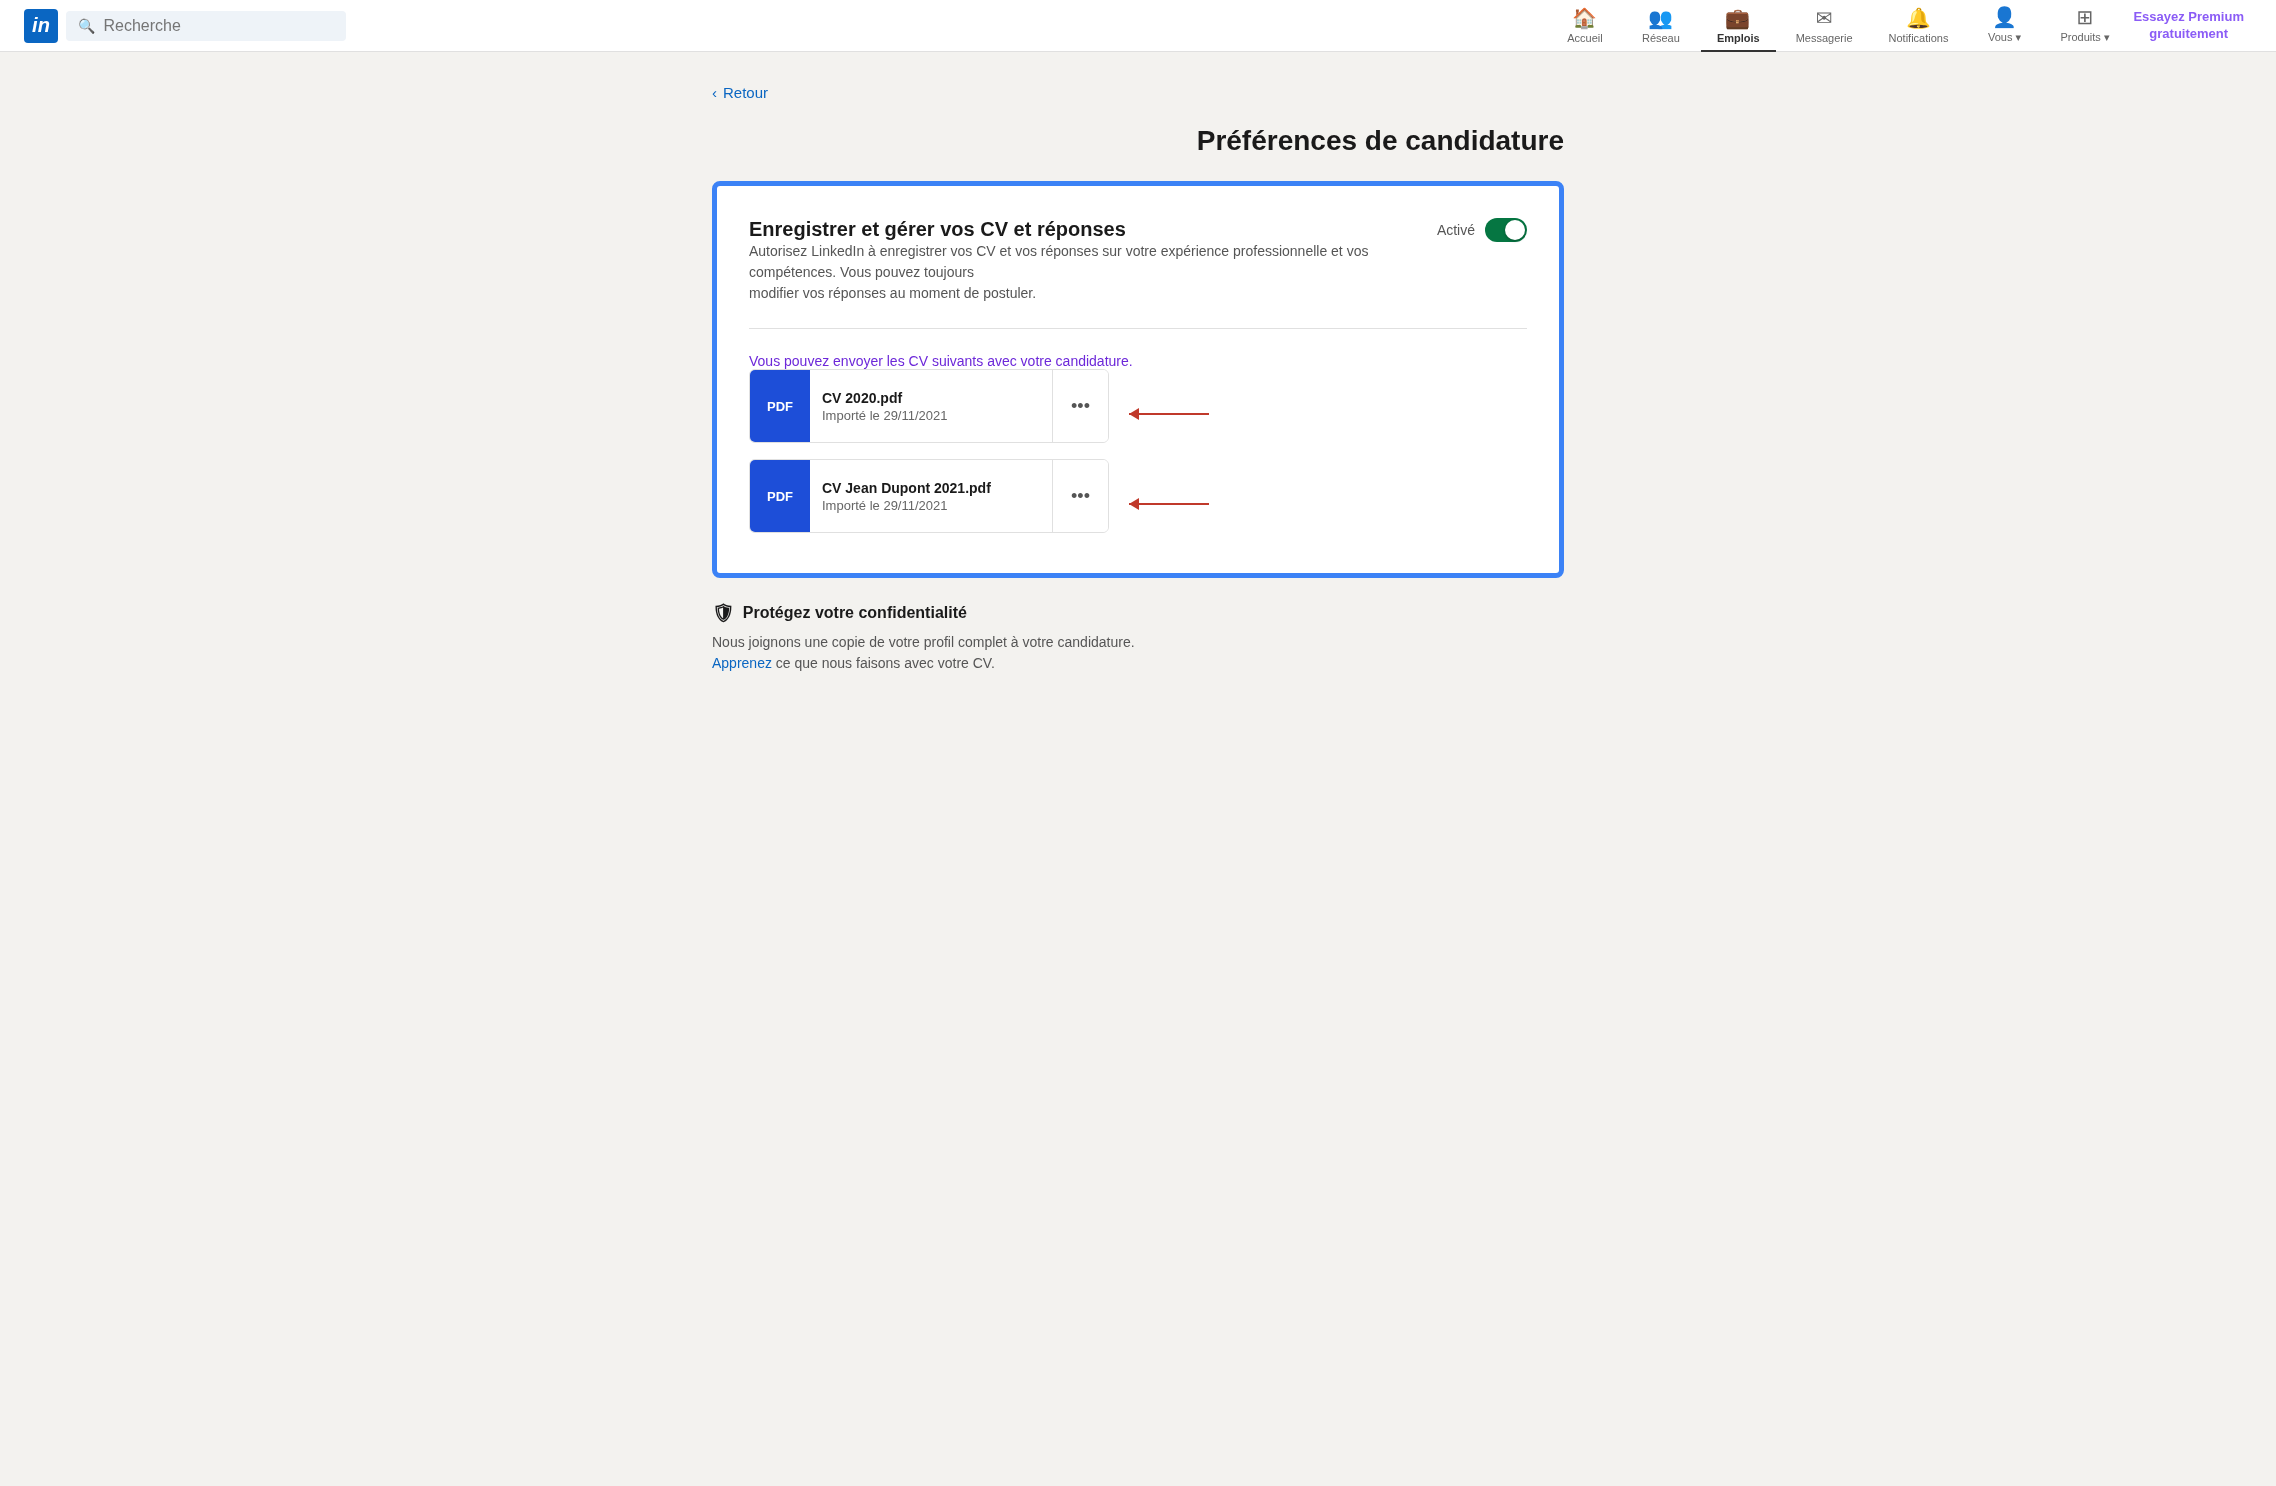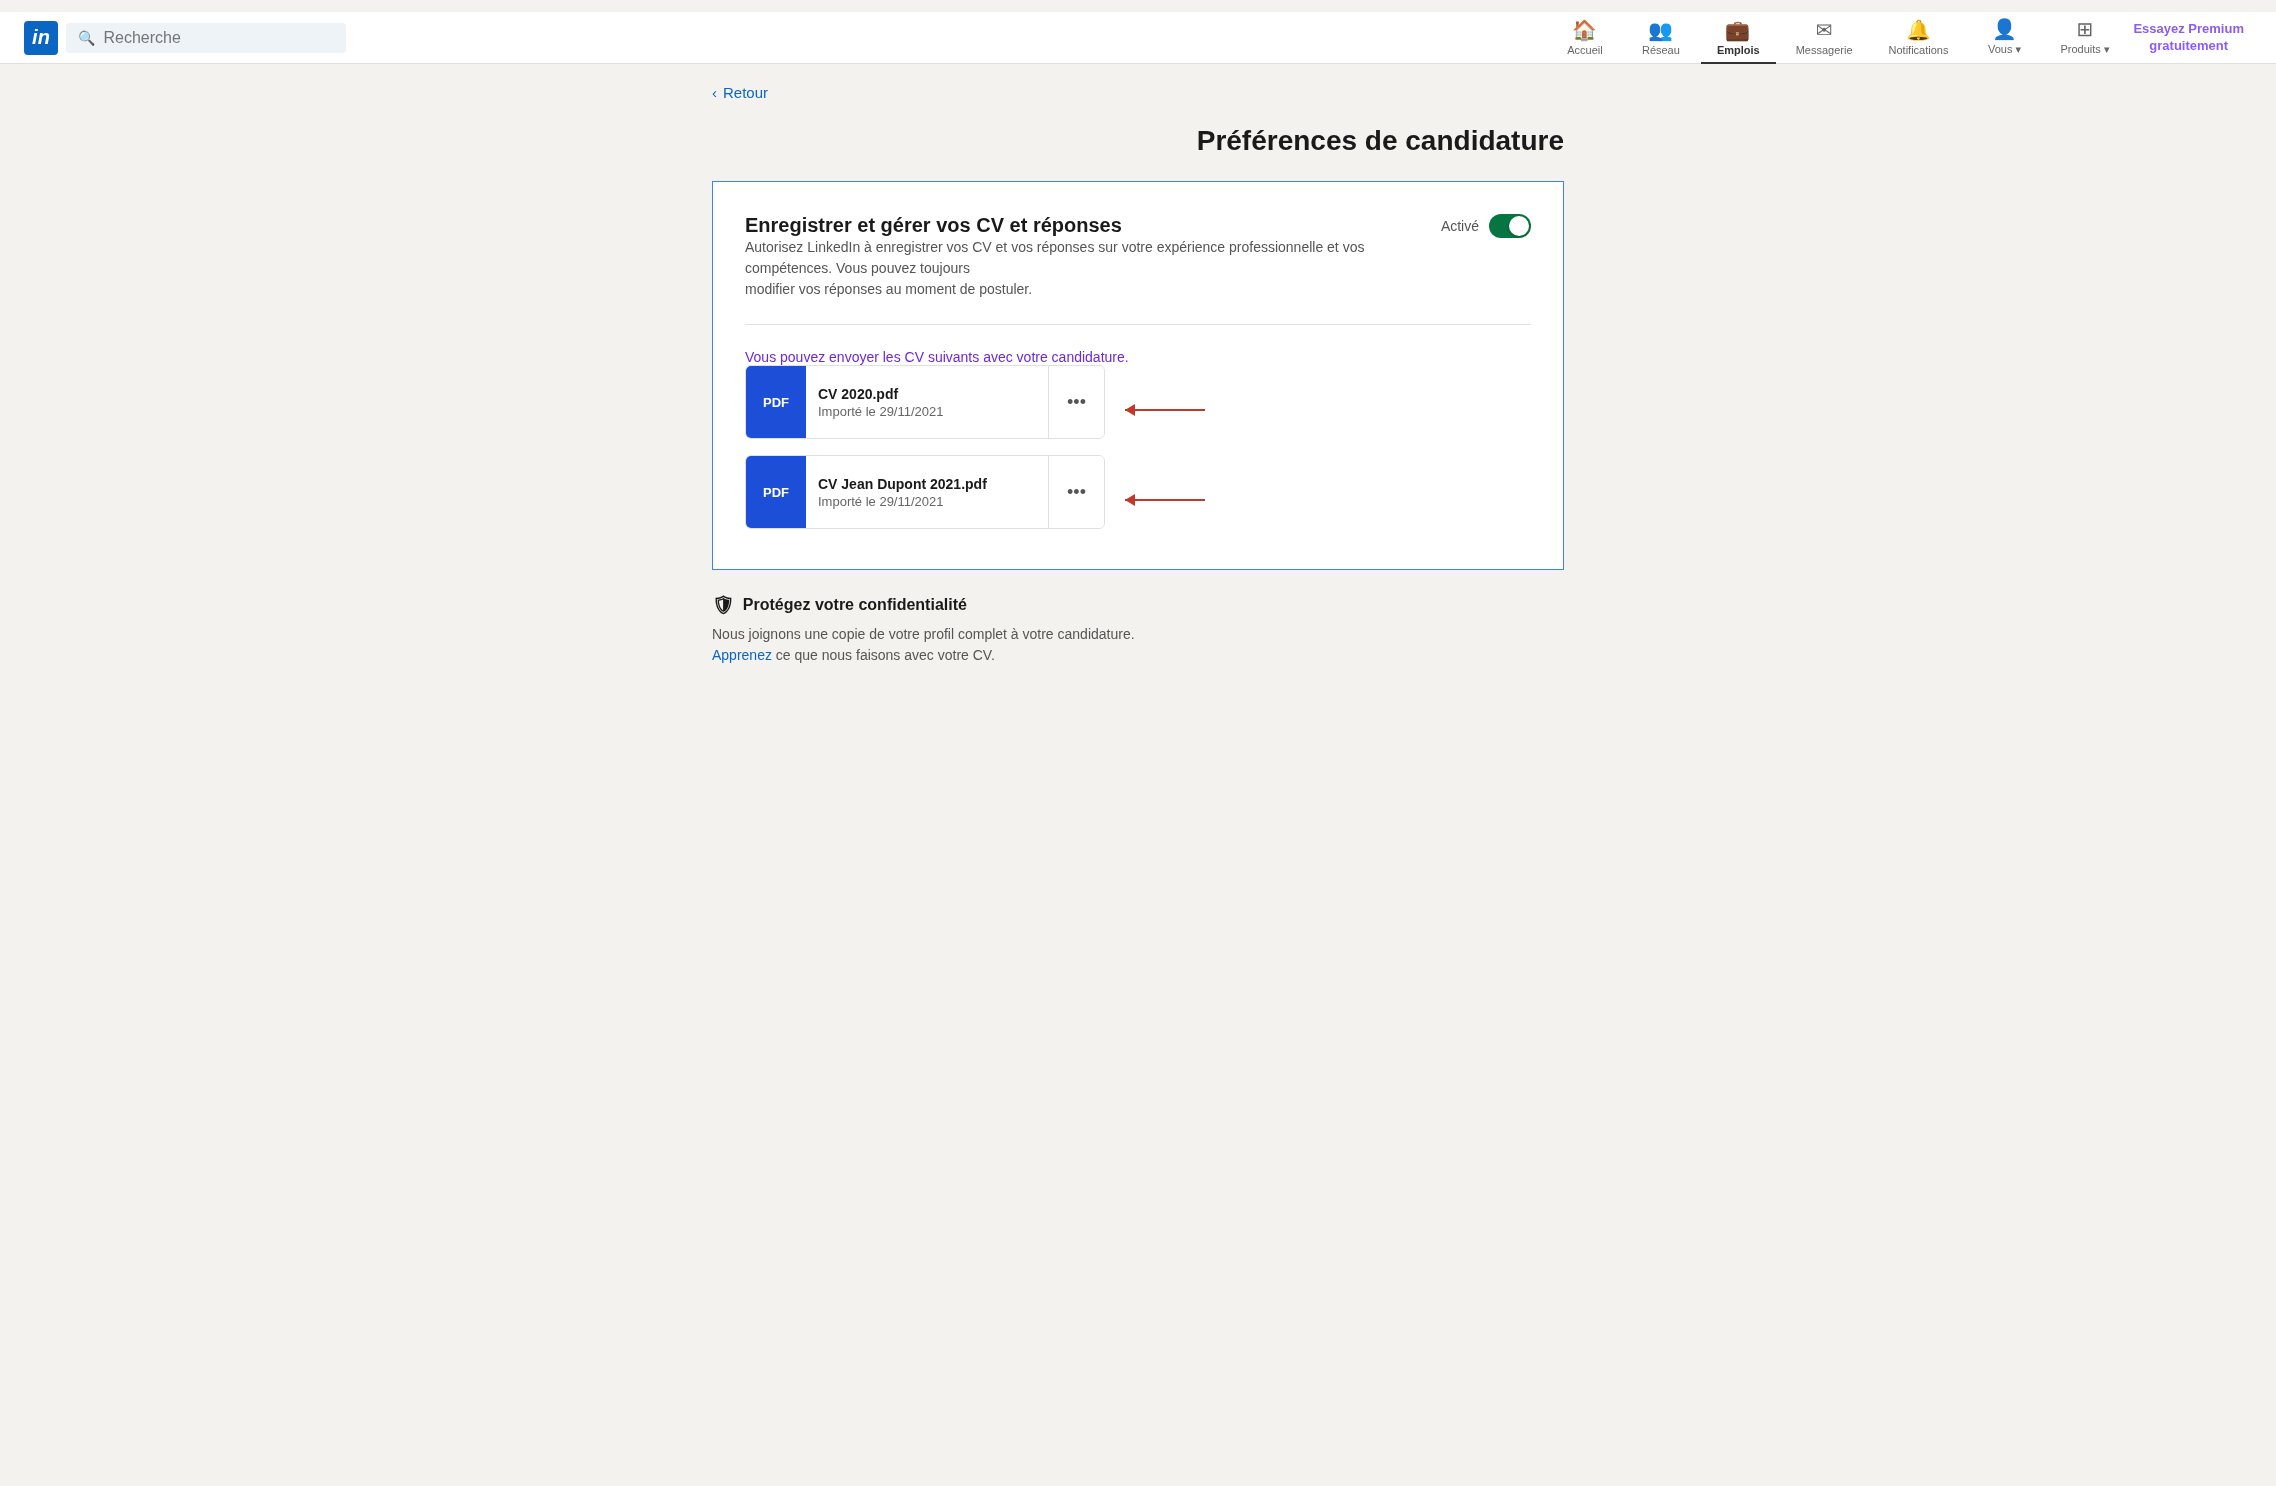--- a/index.html
+++ b/index.html
@@ -7,21 +7,21 @@
 
     
     .navbar {
       background: #fff;
       border-bottom: 1px solid #e0e0e0;
       display: flex;
       align-items: center;
       padding: 0 24px;
       height: 52px;
       position: sticky;
-      top: 12px;
+      top: 0;
       z-index: 100;
     }
     .navbar-left {
       display: flex;
       align-items: center;
       gap: 8px;
       flex: 1;
     }
     .linkedin-logo {
       width: 34px;
@@ -118,22 +118,22 @@
       font-size: 28px;
       font-weight: 700;
       color: #1a1a1a;
       margin-bottom: 24px;
       text-align: right;
     }
 
     
     .card {
       background: #fff;
-      border: 1px solid #3b82f6;
-      border-radius: 0;
+      border: 5px solid #3b82f6;
+      border-radius: 8px;
       padding: 32px 32px 24px 32px;
     }
 
     
     .section-header {
       display: flex;
       align-items: flex-start;
       justify-content: space-between;
       margin-bottom: 12px;
     }

